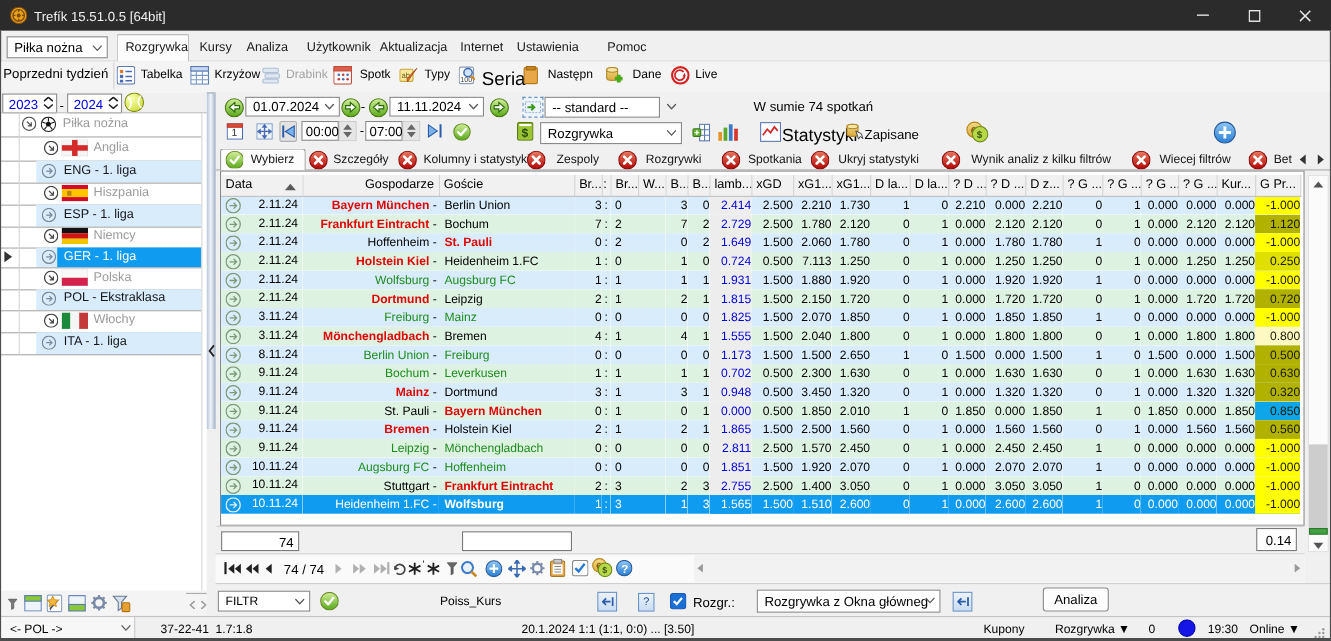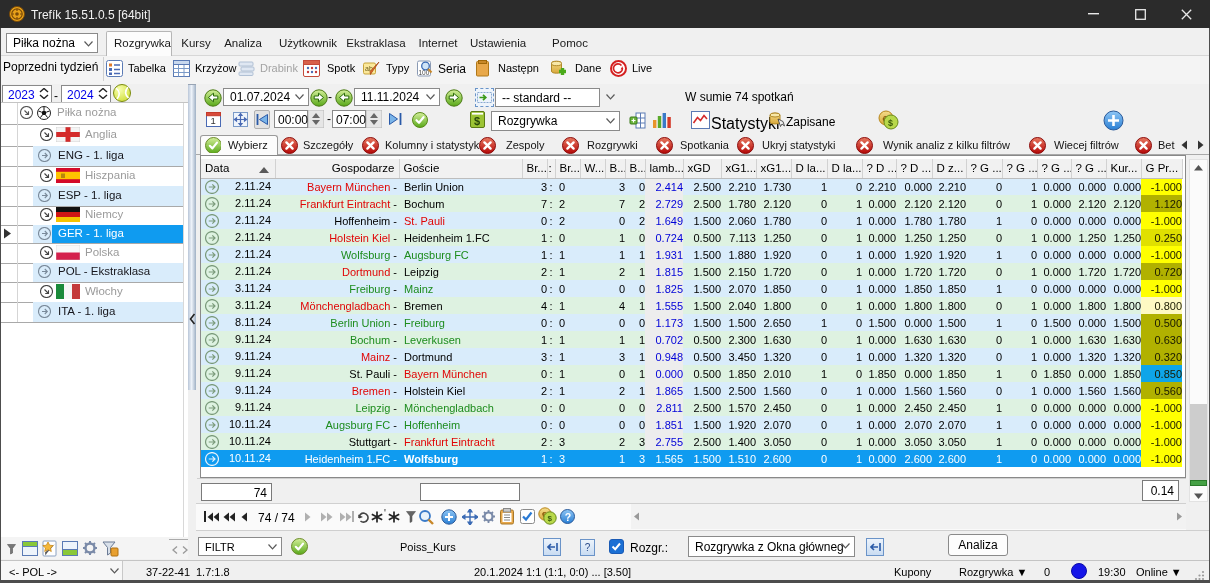--- a/index.html
+++ b/index.html
@@ -33,21 +33,21 @@
 table.g td,table.g th{padding:0;overflow:hidden;white-space:nowrap;vertical-align:middle}
 tr.hd{height:19px;background:#f1f1f1}
 tr.hd th{font-weight:normal;text-align:left;border-right:1px solid #d2d2d2;border-bottom:1px solid #bdbdbd;padding-left:4px;font-size:11.5px}
 tr.dr{height:17px}
 td.num{text-align:right;padding-right:4px}
 td.lamb{background:#ededed;color:#0000d8;text-align:right;padding-right:4px}
 .rowblue{background:#d9ecfb}
 .rowgreen{background:#def2e1}
 tr.sel{background:#0f9bf0;color:#fff}
 tr.sel td.lamb{background:#0f9bf0;color:#fff}
-.tred{color:#e00505;font-weight:normal}
+.tred{color:#e00505;font-weight:bold}
 .tgreen{color:#1d8c1d}
 .vscroll{left:1189px;top:159px;width:19px;height:343px;background:#fbfbfb;border:1px solid #e2e2e2}
 .inputrow{left:197px;top:478px;width:989px;height:25px;background:#f0f0f0;border-top:1px solid #cfcfcf}
 .navbar{left:196px;top:503px;width:990px;height:27px;background:#fafafa;border-top:1px solid #d0d0d0}
 .fld{position:absolute;background:#fff;border:1px solid #7a7a7a;font-size:12px}
 .filterrow{left:196px;top:530px;width:1014px;height:30px;background:#f0f0f0;border-top:1px solid #cfcfcf}
 .statusbar{left:0;top:560px;width:1210px;height:23px;background:#f0f0f0;border-top:1px solid #c4c4c4}
 .darkstrip{left:0;top:580px;width:1210px;height:3px;background:#4d4d4d}
 .sbtext{position:absolute;top:566px;font-size:11px;white-space:nowrap}
 .blue-sq-btn{position:absolute;border:1px solid #6a93c8;background:linear-gradient(180deg,#ecf3fb,#c9dcf2);display:flex;align-items:center;justify-content:center}
@@ -101,21 +101,21 @@
     <span class="ct">Piłka nożna</span>
   </div>
 <svg class="abs" style="left:84px;top:41px" width="9" height="6" viewBox="0 0 9 6">
     <path d="M0.5 0.5 L4.5 4.8 L8.5 0.5" fill="none" stroke="#5a5a5a" stroke-width="1.2"></path>
   </svg>
 <div class="abs tab-active" style="left:106px;top:31px;width:66px;height:25px"></div>
 <div class="mi" style="left:114px">Rozgrywka</div>
 <div class="mi" style="left:196px;transform:translateX(-50%)">Kursy</div>
 <div class="mi" style="left:243px;transform:translateX(-50%)">Analiza</div>
 <div class="mi" style="left:308px;transform:translateX(-50%)">Użytkownik</div>
-<div class="mi" style="left:376px;transform:translateX(-50%)">Ekstraklasa</div>
+<div class="mi" style="left:376px;transform:translateX(-50%)">Aktualizacja</div>
 <div class="mi" style="left:438px;transform:translateX(-50%)">Internet</div>
 <div class="mi" style="left:498px;transform:translateX(-50%)">Ustawienia</div>
 <div class="mi" style="left:570px;transform:translateX(-50%)">Pomoc</div>
 <div class="abs toolbar"></div>
 <div class="abs" style="left:3px;top:60px;font-size:12px">Poprzedni tydzień</div>
 <div class="abs" style="left:103px;top:57px;width:1px;height:24px;background:#d0d0d0"></div>
 <svg class="abs" style="left:106px;top:60px" width="17" height="17" viewBox="0 0 17 17">
     <rect x="0.5" y="0.5" width="16" height="16" rx="2" fill="#fff" stroke="#5a7ab4"></rect>
     <rect x="3" y="3.5" width="3" height="3" fill="#e07a2a"></rect>
     <rect x="3" y="8" width="3" height="3" fill="#4a6ab4"></rect>
@@ -151,21 +151,21 @@
     <text x="2" y="11" font-size="7" fill="#6a5a1a" font-family="Liberation Sans">ab</text>
     <path d="M16 2 L9 12 L7.5 14.5 L7 11.5 Z" fill="#e06a2a" stroke="#a84a1a" stroke-width="0.8"></path>
   </svg>
 <div class="abs" style="left:386px;top:62px;font-size:11px;color:#000">Typy</div>
 <svg class="abs" style="left:417px;top:60px" width="17" height="17" viewBox="0 0 17 17">
     <rect x="0.5" y="1" width="13" height="15" rx="1.5" fill="#fff" stroke="#8a9ab4"></rect>
     <text x="1.5" y="14.5" font-size="6.5" fill="#444" font-family="Liberation Sans">100</text>
     <circle cx="8.5" cy="6" r="3.8" fill="#cfe4f8" stroke="#3a6ab4" stroke-width="1.3"></circle>
     <path d="M11.2 8.8 L14.5 12.5" stroke="#c8882a" stroke-width="2"></path>
   </svg>
-<div class="abs" style="left:438px;top:62px;font-size:12px;color:#000">Seria</div>
+<div class="abs" style="left:438px;top:62px;font-size:17px;color:#000">Seria</div>
 <svg class="abs" style="left:474px;top:60px" width="17" height="17" viewBox="0 0 17 17">
     <rect x="2.5" y="1.5" width="12" height="14.5" rx="1" fill="#e8a84a" stroke="#b07818"></rect>
     <rect x="4.5" y="0.5" width="8" height="3" fill="#c88828" stroke="#a06808"></rect>
   </svg>
 <div class="abs" style="left:498px;top:62px;font-size:11px;color:#000">Następn</div>
 <svg class="abs" style="left:550px;top:60px" width="17" height="17" viewBox="0 0 17 17">
     <path d="M1.5 3.5 a5 2.2 0 0 1 10 0 v7.5 a5 2.2 0 0 1 -10 0 Z" fill="url(#coing)" stroke="#b08828"></path>
     <ellipse cx="6.5" cy="3.5" rx="5" ry="2.2" fill="#f8e8a8" stroke="#b08828"></ellipse>
     <path d="M12.5 8 v7 M9 11.5 h7" stroke="#4aaa1a" stroke-width="3.4"></path>
   </svg>

